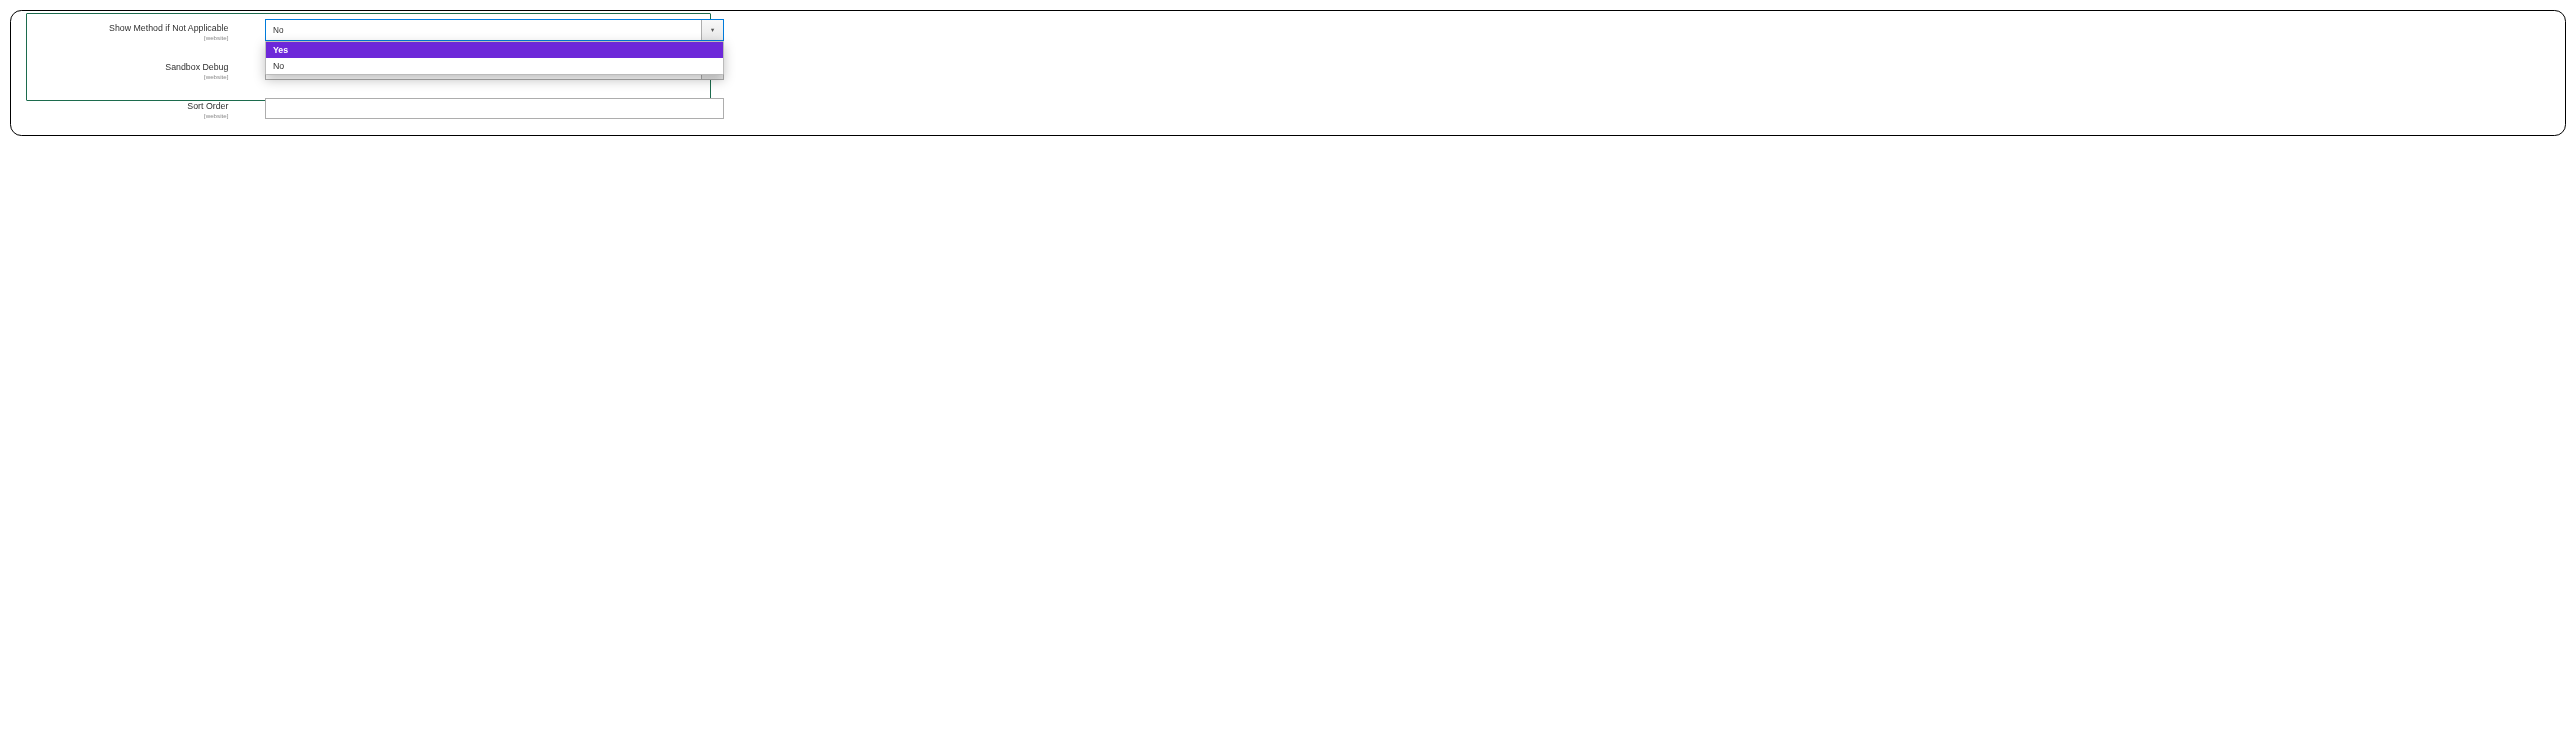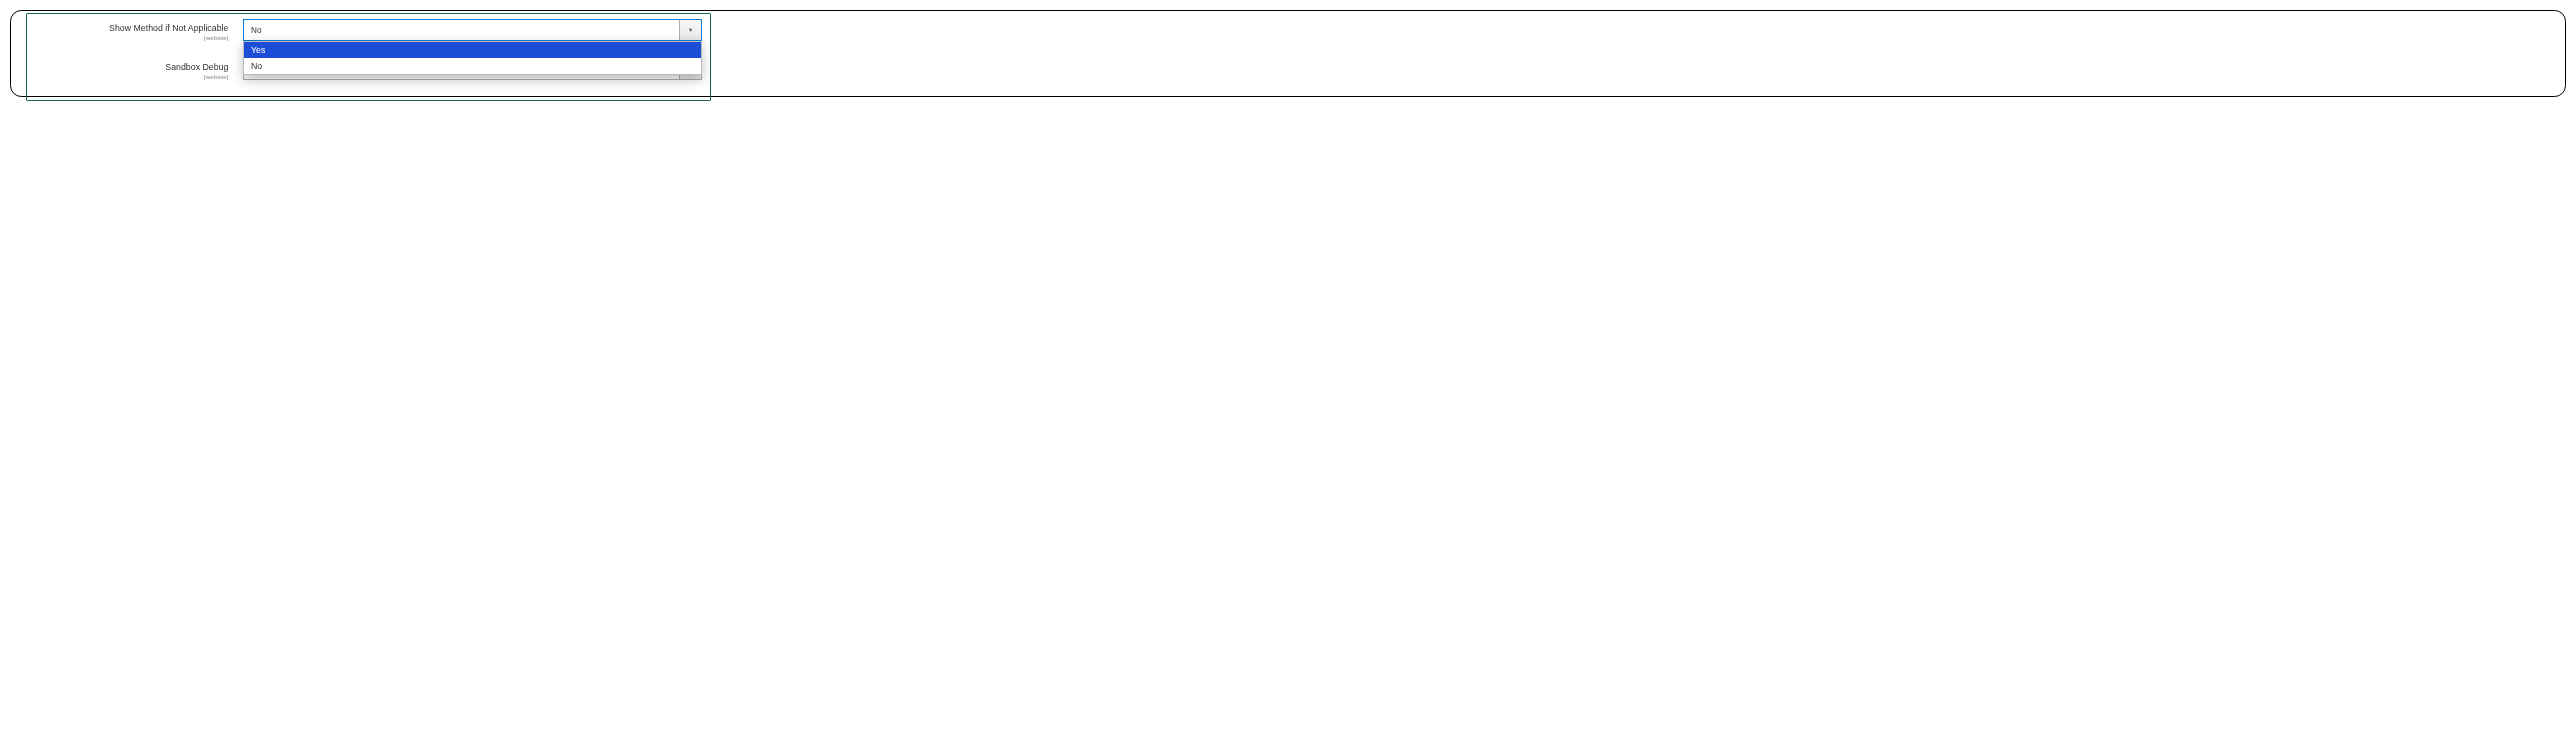--- a/index.html
+++ b/index.html
@@ -44,20 +44,21 @@
   }
   .label-scope {
     font-size: 6.2px;
     color: #888;
     display: block;
     margin-top: 0.5px;
   }
   .control-col {
     flex: 0 0 459px;
     position: relative;
+    margin-left: 22px;
   }
   .select-box {
     width: 100%;
     height: 21.6px;
     border: 0.5px solid #adadad;
     background: #fff;
     display: flex;
     align-items: center;
     position: relative;
     cursor: pointer;
@@ -103,22 +104,23 @@
     border-radius: 0 0 1.5px 1.5px;
   }
   .dropdown-option {
     padding: 3.1px 7.2px;
     font-size: 8.8px;
     cursor: pointer;
     color: #303030;
     background: #fff;
   }
   .dropdown-option.highlighted {
-    background: #1d4ed8;
+    background: #6d28d9;
     color: #fff;
+    font-weight: bold;
   }
 </style>
 </head>
 <body>
 
 <div class="panel">
 
   <div class="highlight-box" style="top:2.1px; left:14.4px; width:685px; height:88px;"></div>
 
   <div class="form-row">
@@ -145,15 +147,24 @@
       <span class="label-scope">[website]</span>
     </div>
     <div class="control-col">
       <div class="select-box">
         <div class="select-value">No</div>
         <div class="select-arrow">▼</div>
       </div>
     </div>
   </div>
 
+  <div class="form-row">
+    <div class="label-col">
+      <span class="label-main">Sort Order</span>
+      <span class="label-scope">[website]</span>
+    </div>
+    <div class="control-col">
+      <input type="text" class="text-input" value="" style="">
+    </div>
+  </div>
 
 </div>
 
 
 </body></html>

